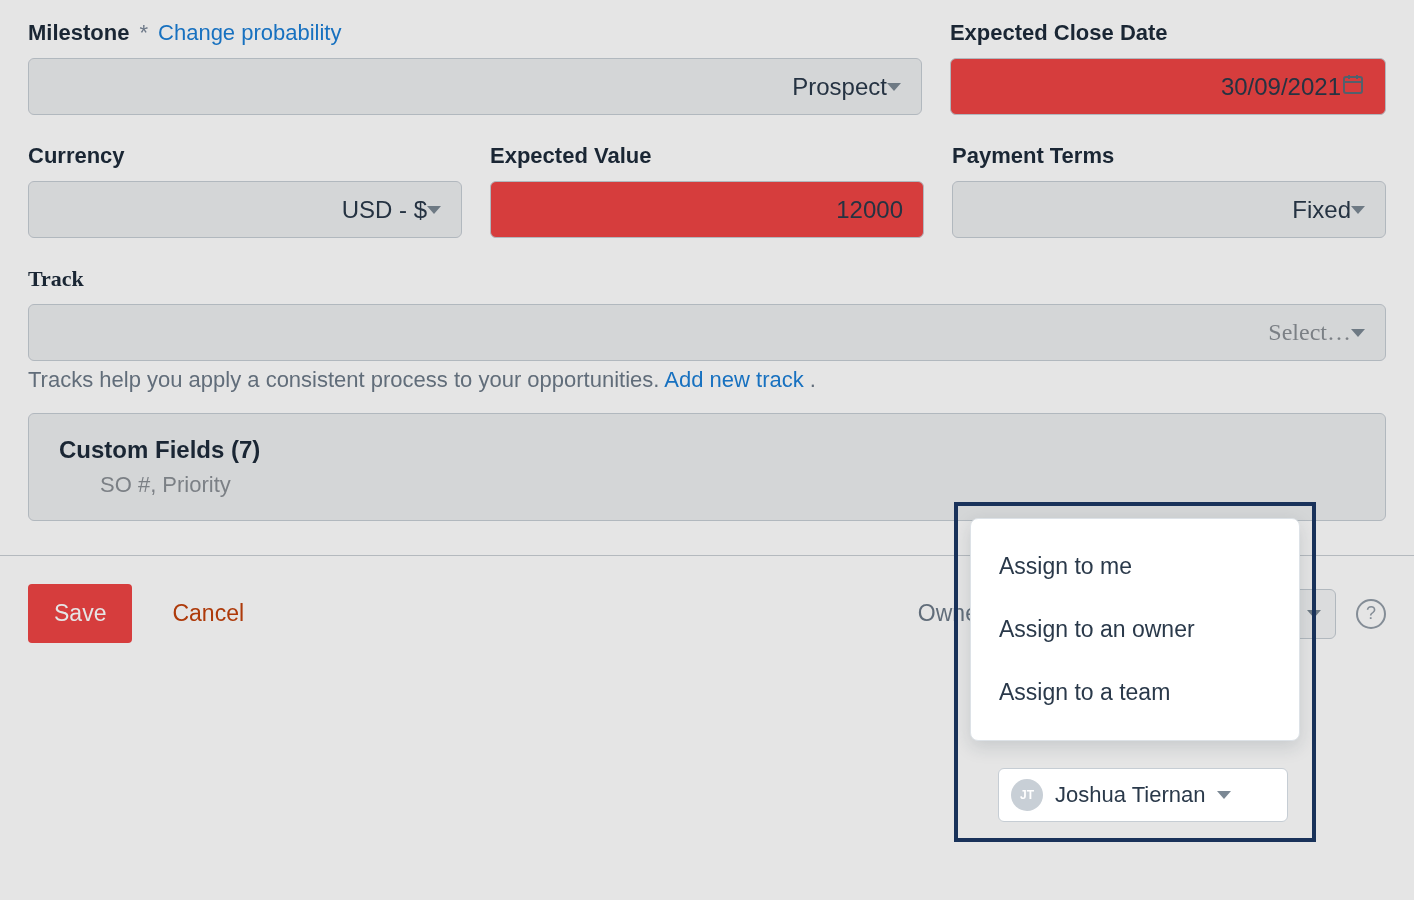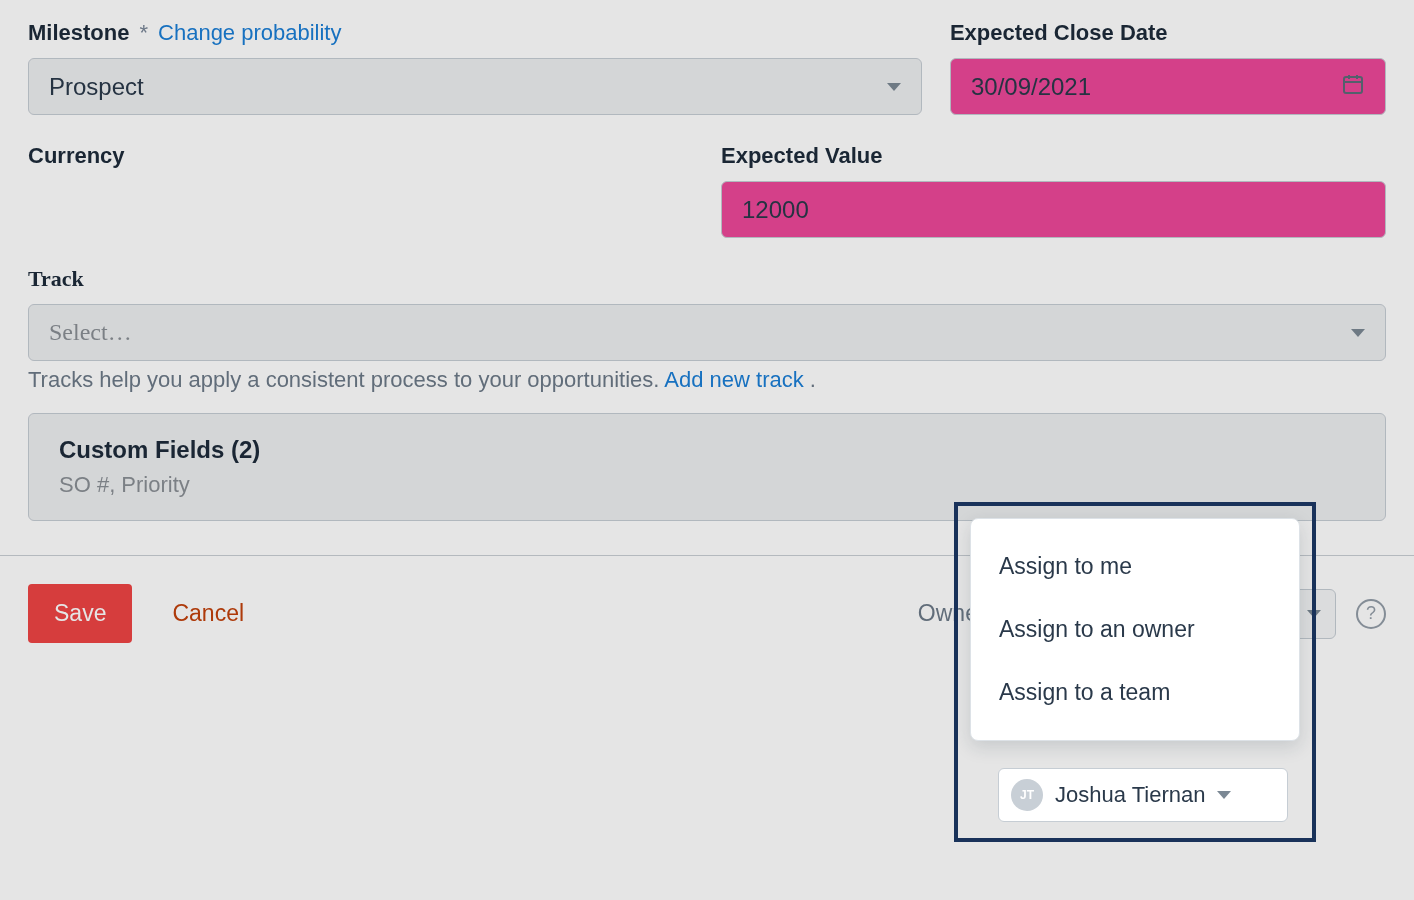--- a/index.html
+++ b/index.html
@@ -17,20 +17,21 @@
     pointer-events: none;
     z-index: 5;
   }
   .page {
     padding: 20px 28px 0 28px;
   }
   .row {
     display: flex;
     gap: 28px;
     margin-bottom: 28px;
+    text-align: right;
   }
   .field { flex: 1; display: flex; flex-direction: column; }
   .field.wide2 { flex: 2.05; }
   .label {
     font-size: 22px;
     font-weight: 600;
     color: #1d2b3a;
     margin-bottom: 12px;
     display: flex;
     align-items: baseline;
@@ -47,21 +48,21 @@
     border-radius: 6px;
     background: #edeff0;
     height: 57px;
     display: flex;
     align-items: center;
     padding: 0 20px;
     font-size: 24px;
     color: #2a394a;
     position: relative;
   }
-  .control.input-like { background: #ec4899; }
+  .control.input-like { background: #ef4444; }
   .control .value { flex: 1; }
   .placeholder { color: #8a8f95; }
   .chevron {
     width: 0; height: 0;
     border-left: 7px solid transparent;
     border-right: 7px solid transparent;
     border-top: 8px solid #7b8894;
   }
   .calendar-icon {
     width: 24px; height: 24px;
@@ -83,20 +84,21 @@
   }
   .panel-title {
     font-size: 24px;
     font-weight: 700;
     color: #1d2b3a;
     margin-bottom: 8px;
   }
   .panel-sub {
     font-size: 22px;
     color: #8a8f95;
+    margin-left: 41px;
   }
   .hr {
     border: none;
     border-top: 1px solid #c9ced4;
     margin: 34px -28px 0 -28px;
   }
   .footer {
     display: flex;
     align-items: center;
     padding: 28px 28px 40px 28px;
@@ -238,27 +240,40 @@
         </span>
       </div>
     </div>
   </div>
 
   <div class="row">
     <div class="field">
       <div class="label">
           <span>Currency</span>
         </div>
+      <div class="control">
+        <span class="value">USD - $</span>
+        <span class="chevron"></span>
+      </div>
     </div>
     <div class="field">
       <div class="label">
           <span>Expected Value</span>
         </div>
       <div class="control input-like">
         <span class="value">12000</span>
+      </div>
+    </div>
+    <div class="field">
+      <div class="label">
+          <span>Payment Terms</span>
+        </div>
+      <div class="control">
+        <span class="value">Fixed</span>
+        <span class="chevron"></span>
       </div>
     </div>
   </div>
 
   <div class="row" style="margin-bottom:12px;font-family:Liberation Serif, serif;">
     <div class="field">
       <div class="label">
           <span>Track</span>
         </div>
       <div class="control">
@@ -266,21 +281,21 @@
         <span class="chevron"></span>
       </div>
     </div>
   </div>
 
   <div class="helper">
     <span>Tracks help you apply a consistent process to your opportunities. </span><a class="link">Add new track</a><span> .</span>
   </div>
 
   <div class="panel">
-    <div class="panel-title">Custom Fields (2)</div>
+    <div class="panel-title">Custom Fields (7)</div>
     <div class="panel-sub">SO #, Priority</div>
   </div>
 
   <hr class="hr">
 </div>
 
 <div class="footer">
   <button class="btn-primary">Save</button>
   <button class="btn-link">Cancel</button>
   <div class="footer-right">

